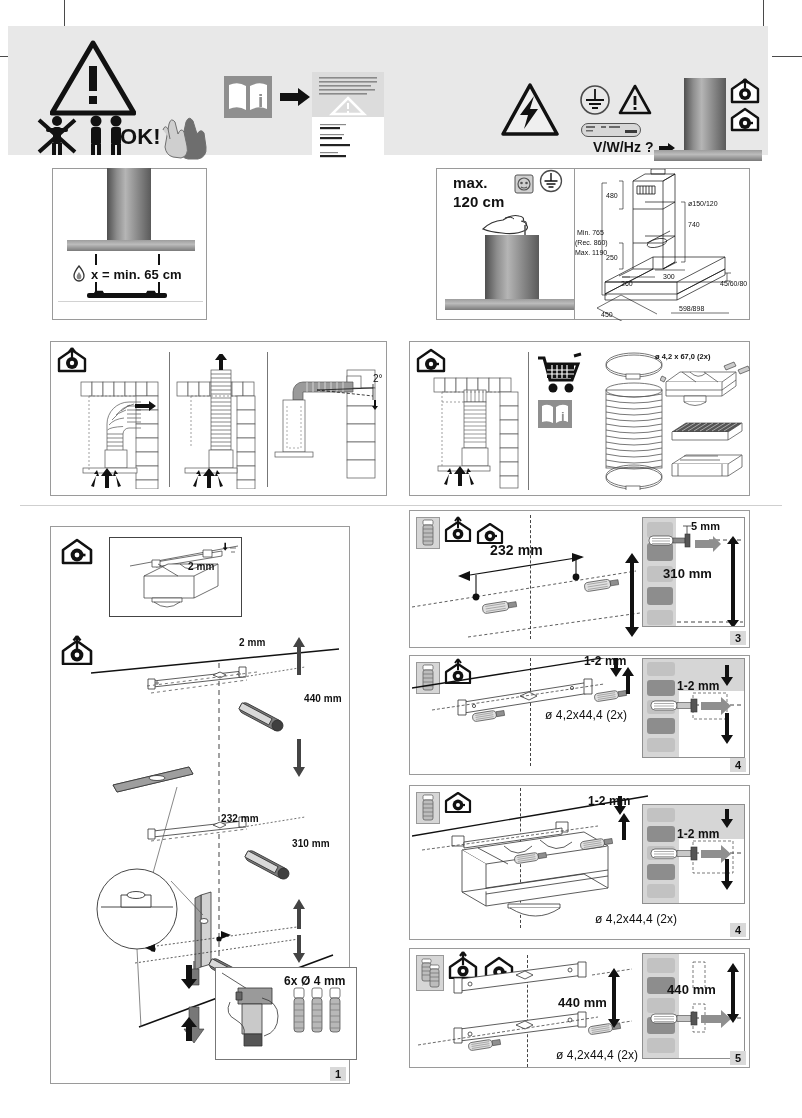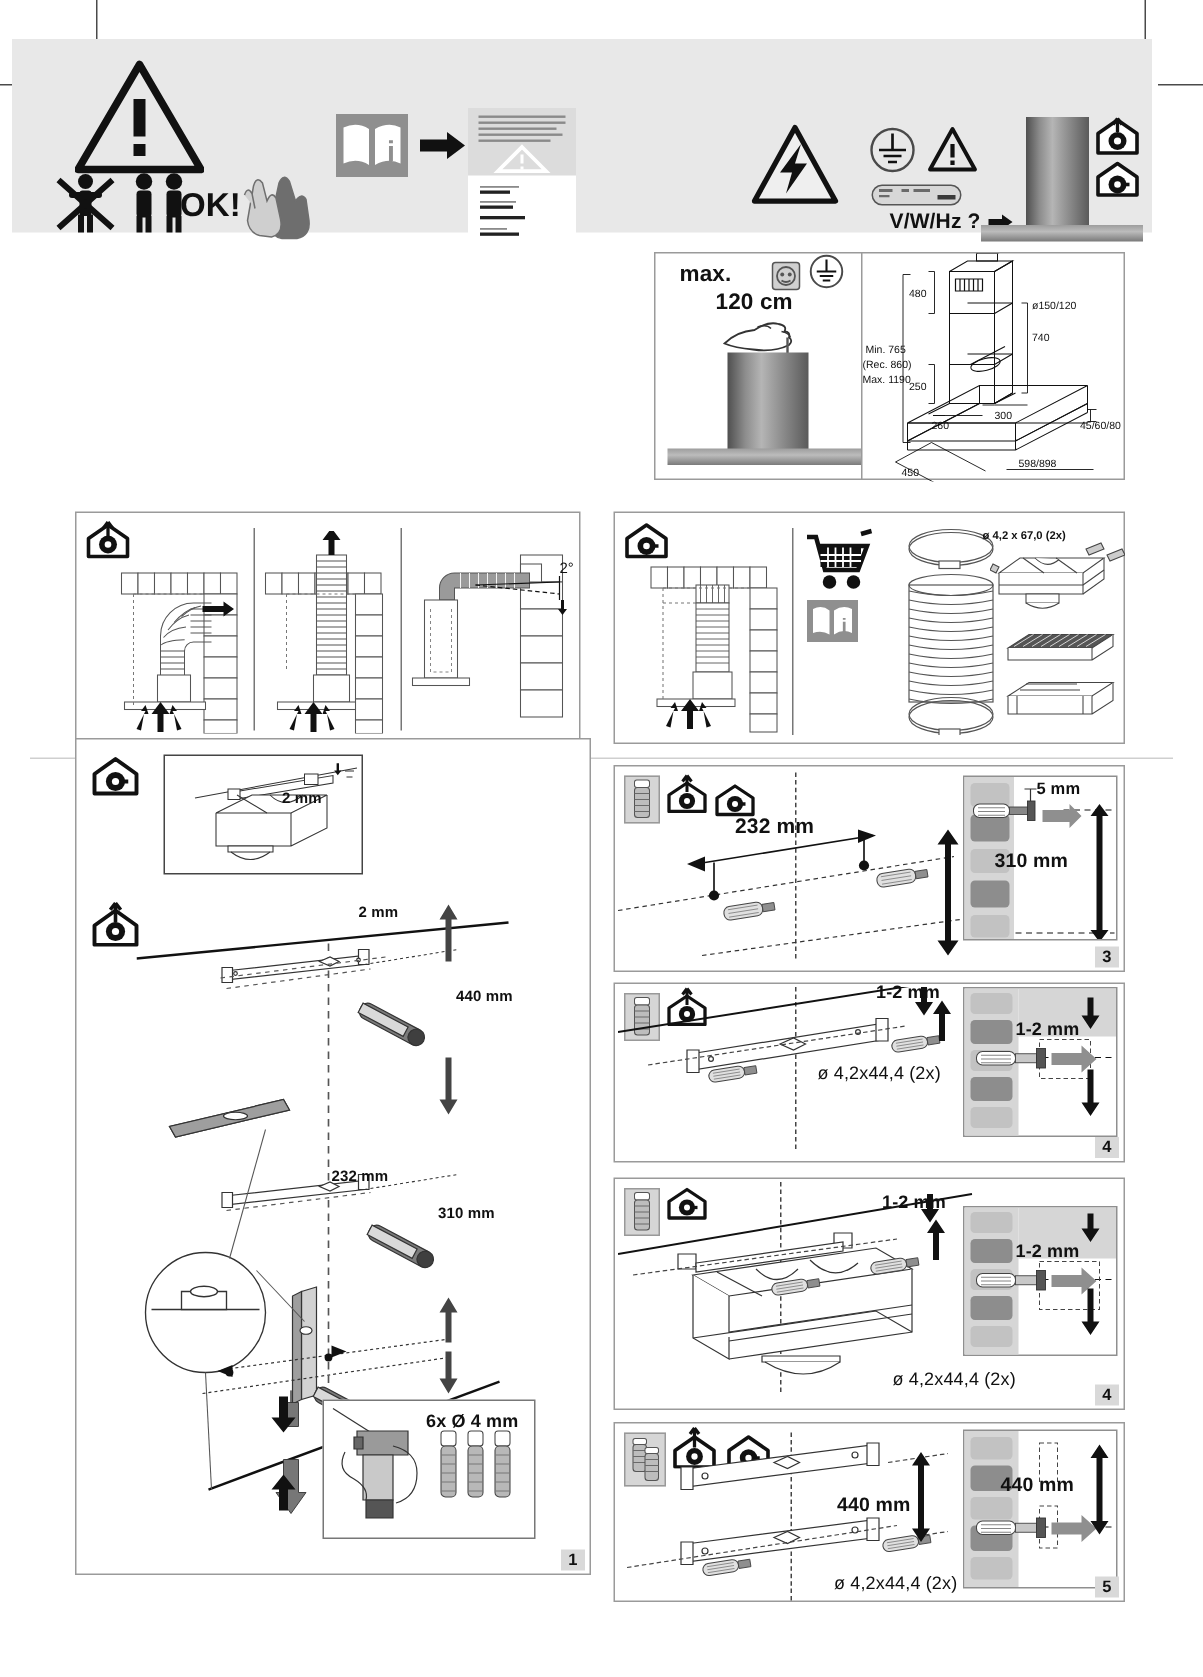--- a/index.html
+++ b/index.html
@@ -209,25 +209,48 @@
     <div class="house" style="left:722px;top:80px;">
       <svg width="30" height="26" viewBox="0 0 30 26">
         <path d="M15 3 L28 12 v12 H2 V12 Z" fill="#fff" stroke="#111" stroke-width="2.4" stroke-linejoin="round"></path>
         <circle cx="15" cy="17" r="6" fill="#111"></circle>
         <path d="M15 17 h8" stroke="#111" stroke-width="2.4"></path>
         <circle cx="15" cy="17" r="2.2" fill="#fff"></circle>
       </svg>
     </div>
   </div>
 
+  <div class="panel" style="left:52px;top:168px;width:155px;height:152px;">
+    <div class="shaft" style="left:54px;top:-1px;width:44px;height:74px;"></div>
+    <div class="canopy" style="left:14px;top:71px;width:128px;height:11px;"></div>
+    <div class="vtick" style="left:42px;top:85px;height:11px;"></div>
+    <div class="vtick" style="left:105px;top:85px;height:11px;"></div>
+    <div class="vtick" style="left:42px;top:113px;height:11px;"></div>
+    <div class="vtick" style="left:105px;top:113px;height:11px;"></div>
+    <div class="svgwrap" style="left:19px;top:96px;">
+      <svg width="14" height="18" viewBox="0 0 14 18">
+        <path d="M7 1 q5 6 5 10 a5 5 0 0 1 -10 0 q0 -4 5 -10 z" fill="#fff" stroke="#333" stroke-width="1.3"></path>
+        <path d="M7 7 q2.4 3 2.4 5 a2.4 2.4 0 0 1 -4.8 0 q0 -2 2.4 -5z" fill="#888"></path>
+      </svg>
+    </div>
+    <div class="lbl" style="left:38px;top:98px;font-size:13px;">x = min. 65 cm</div>
+    <div class="worktop" style="left:34px;top:124px;width:80px;height:5px;border-radius:2px;"></div>
+    <div class="svgwrap" style="left:34px;top:121px;">
+      <svg width="80" height="9" viewBox="0 0 80 9">
+        <path d="M6 7 l3 -5 h6 l3 5" fill="none" stroke="#111" stroke-width="2.4"></path>
+        <path d="M58 7 l3 -5 h6 l3 5" fill="none" stroke="#111" stroke-width="2.4"></path>
+      </svg>
+    </div>
+    <div class="floorline" style="left:5px;top:132px;width:145px;"></div>
+  </div>
 
 
   <div class="panel" style="left:436px;top:168px;width:152px;height:152px;">
     <div class="lbl" style="left:16px;top:6px;font-size:15px;line-height:16px;">max.</div>
-    <div class="lbl" style="left:16px;top:24px;font-size:15px;margin-left:24px;">120 cm</div>
+    <div class="lbl" style="left:16px;top:24px;font-size:15px;">120 cm</div>
     <div class="svgwrap" style="left:77px;top:5px;">
       <svg width="20" height="20" viewBox="0 0 20 20">
         <rect x="1" y="1" width="18" height="18" rx="2" fill="#d0d0d0" stroke="#555"></rect>
         <circle cx="10" cy="10" r="6" fill="none" stroke="#555" stroke-width="1.2"></circle>
         <circle cx="7.5" cy="9" r="1.3" fill="#555"></circle>
           <circle cx="12.5" cy="9" r="1.3" fill="#555"></circle>
         <path d="M7 13 q3 2 6 0" fill="none" stroke="#555" stroke-width="1.2"></path>
       </svg>
     </div>
     <div class="svgwrap" style="left:102px;top:0px;">
@@ -600,21 +623,21 @@
         <path d="M12 104 h56 l14 -9 h-56 z"></path>
         <path d="M12 104 v12 h56 v-12 M68 116 l14 -9 v-12"></path>
         <path d="M20 100 h40 M24 96 h34"></path>
         <path d="M18 104 v12 M62 104 v12"></path>
       </g>
     </svg>
   </div>
 
   <div class="sep" style="left:20px;top:505px;width:762px;"></div>
 
-  <div class="panel" style="left:50px;top:492px;width:344px;height:558px;">
+  <div class="panel" style="left:50px;top:526px;width:300px;height:558px;">
 
     <div class="house" style="left:10px;top:10px;">
       <svg width="32" height="28" viewBox="0 0 32 28">
         <path d="M16 3 L30 13 v13 H2 V13 Z" fill="#fff" stroke="#111" stroke-width="2.6" stroke-linejoin="round"></path>
         <circle cx="16" cy="18" r="6.4" fill="#111"></circle>
           <path d="M16 18 h8.5" stroke="#111" stroke-width="2.6"></path>
         <circle cx="16" cy="18" r="2.4" fill="#fff"></circle>
       </svg>
     </div>
 

